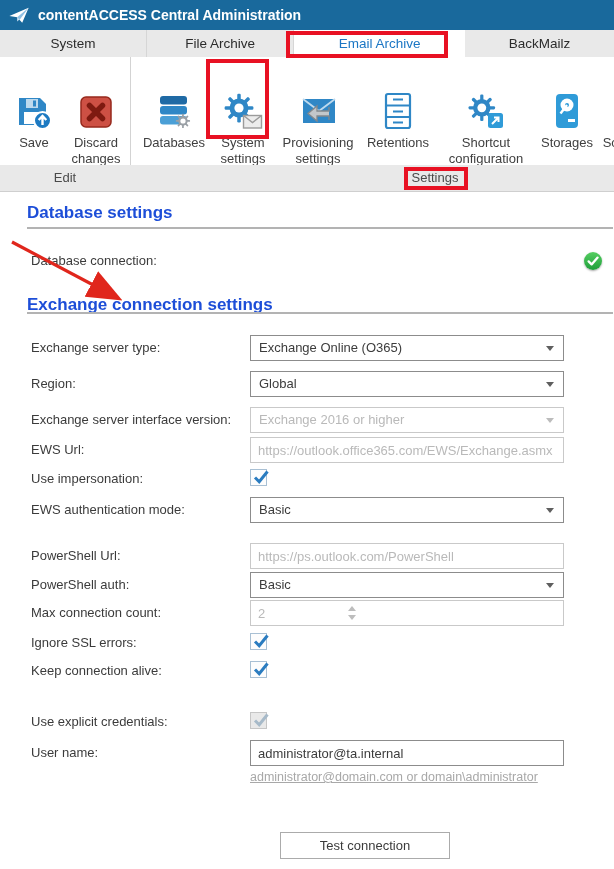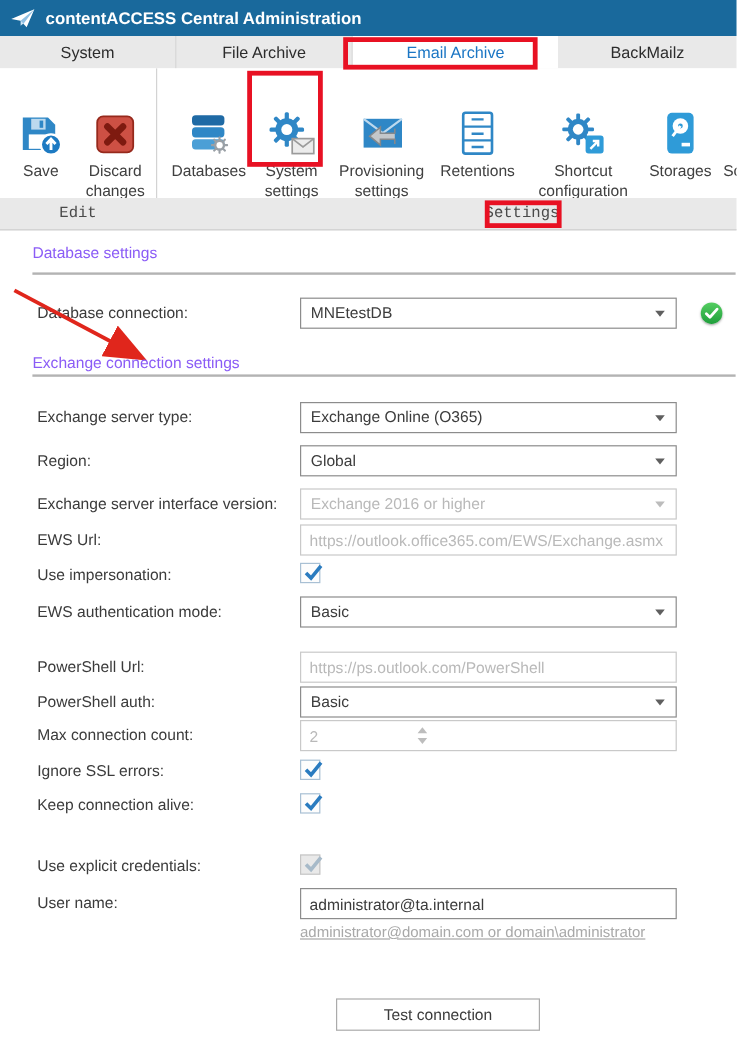--- a/index.html
+++ b/index.html
@@ -23,30 +23,30 @@
   
   .ribbon{position:absolute;left:0;top:57px;width:614px;height:108px;background:#ffffff;
           display:flex;align-items:flex-start;padding-left:6px;overflow:hidden;}
   .rbtn{display:flex;flex-direction:column;align-items:center;padding-top:4px;flex:0 0 auto;margin-top:28px;}
   .rbtn .icn{height:46px;display:flex;align-items:center;justify-content:center;}
   .rbtn .lbl{font-size:13px;line-height:16px;color:#404040;text-align:center;}
   .ribbon-sep{position:absolute;left:130px;top:57px;width:1px;height:134px;background:#d3d3d3;}
 
   
   .grouprow{position:absolute;left:0;top:165px;width:614px;height:27px;background:#e9e9e9;
-            border-bottom:1px solid #cfcfcf;font-family:Liberation Mono, monospace;}
+            border-bottom:1px solid #cfcfcf;}
   .gname{position:absolute;top:0;height:26px;line-height:26px;text-align:center;
          font-size:13px;color:#4a4a4a;}
 
   
   .redbox{position:absolute;border:4px solid #e81123;background:transparent;pointer-events:none;}
   .red-arrow{position:absolute;pointer-events:none;}
 
   
-  .sechead{position:absolute;left:27px;font-size:13px;font-weight:normal;color:#8b5cf6;white-space:nowrap;}
+  .sechead{position:absolute;left:27px;font-size:17px;font-weight:bold;color:#1d4ed8;white-space:nowrap;}
   .secline{position:absolute;left:27px;width:586px;height:2px;background:#b3b3b3;}
 
   .row{position:absolute;left:0;width:614px;height:26px;}
   .flabel{position:absolute;left:31px;top:0;line-height:26px;font-size:13px;color:#3b3b3b;white-space:nowrap;}
   .ctrl{position:absolute;left:250px;top:0;width:314px;height:26px;}
 
   .dropdown{background:#fff;border:1px solid #8c8c8c;position:relative;cursor:default;}
   .dropdown .dval{position:absolute;left:8px;top:0;line-height:24px;font-size:13px;color:#3c3c3c;white-space:nowrap;}
   .dropdown .darrow{position:absolute;right:9px;top:10px;width:0;height:0;
                     border-left:4px solid transparent;border-right:4px solid transparent;
@@ -237,24 +237,20 @@
   <div class="grouprow">
     <span class="gname" style="left:0;width:130px">Edit</span>
     <span class="gname" style="left:380px;width:110px">Settings</span>
   </div>
 
   <div class="sechead" style="top:203px">Database settings</div>
   <div class="secline" style="top:227px"></div>
 
   <div class="row" style="top:248px">
     <span class="flabel">Database connection:</span>
-    <div class="ctrl dropdown">
-      <span class="dval">MNEtestDB</span>
-      <span class="darrow"></span>
-    </div>
     <div class="greencheck">
       <svg width="18" height="18" viewBox="0 0 18 18">
           <path d="M4.6 9.4 l3 3 L13.6 5.6" fill="none" stroke="#ffffff" stroke-width="2.3" stroke-linecap="round" stroke-linejoin="round"></path>
         </svg>
     </div>
   </div>
 
   <svg class="red-arrow" style="left:4px;top:234px" width="134" height="76">
     <defs>
       <marker id="ah" markerWidth="11" markerHeight="9" refX="8" refY="4.5" orient="auto">

